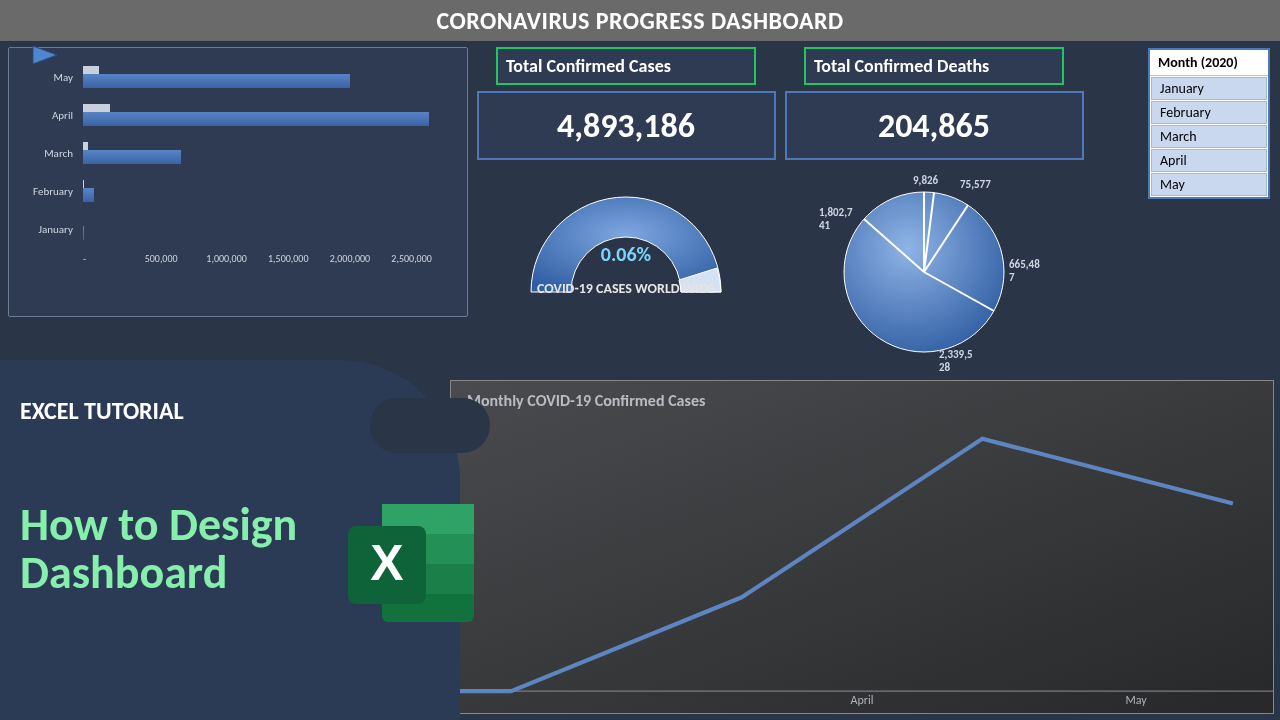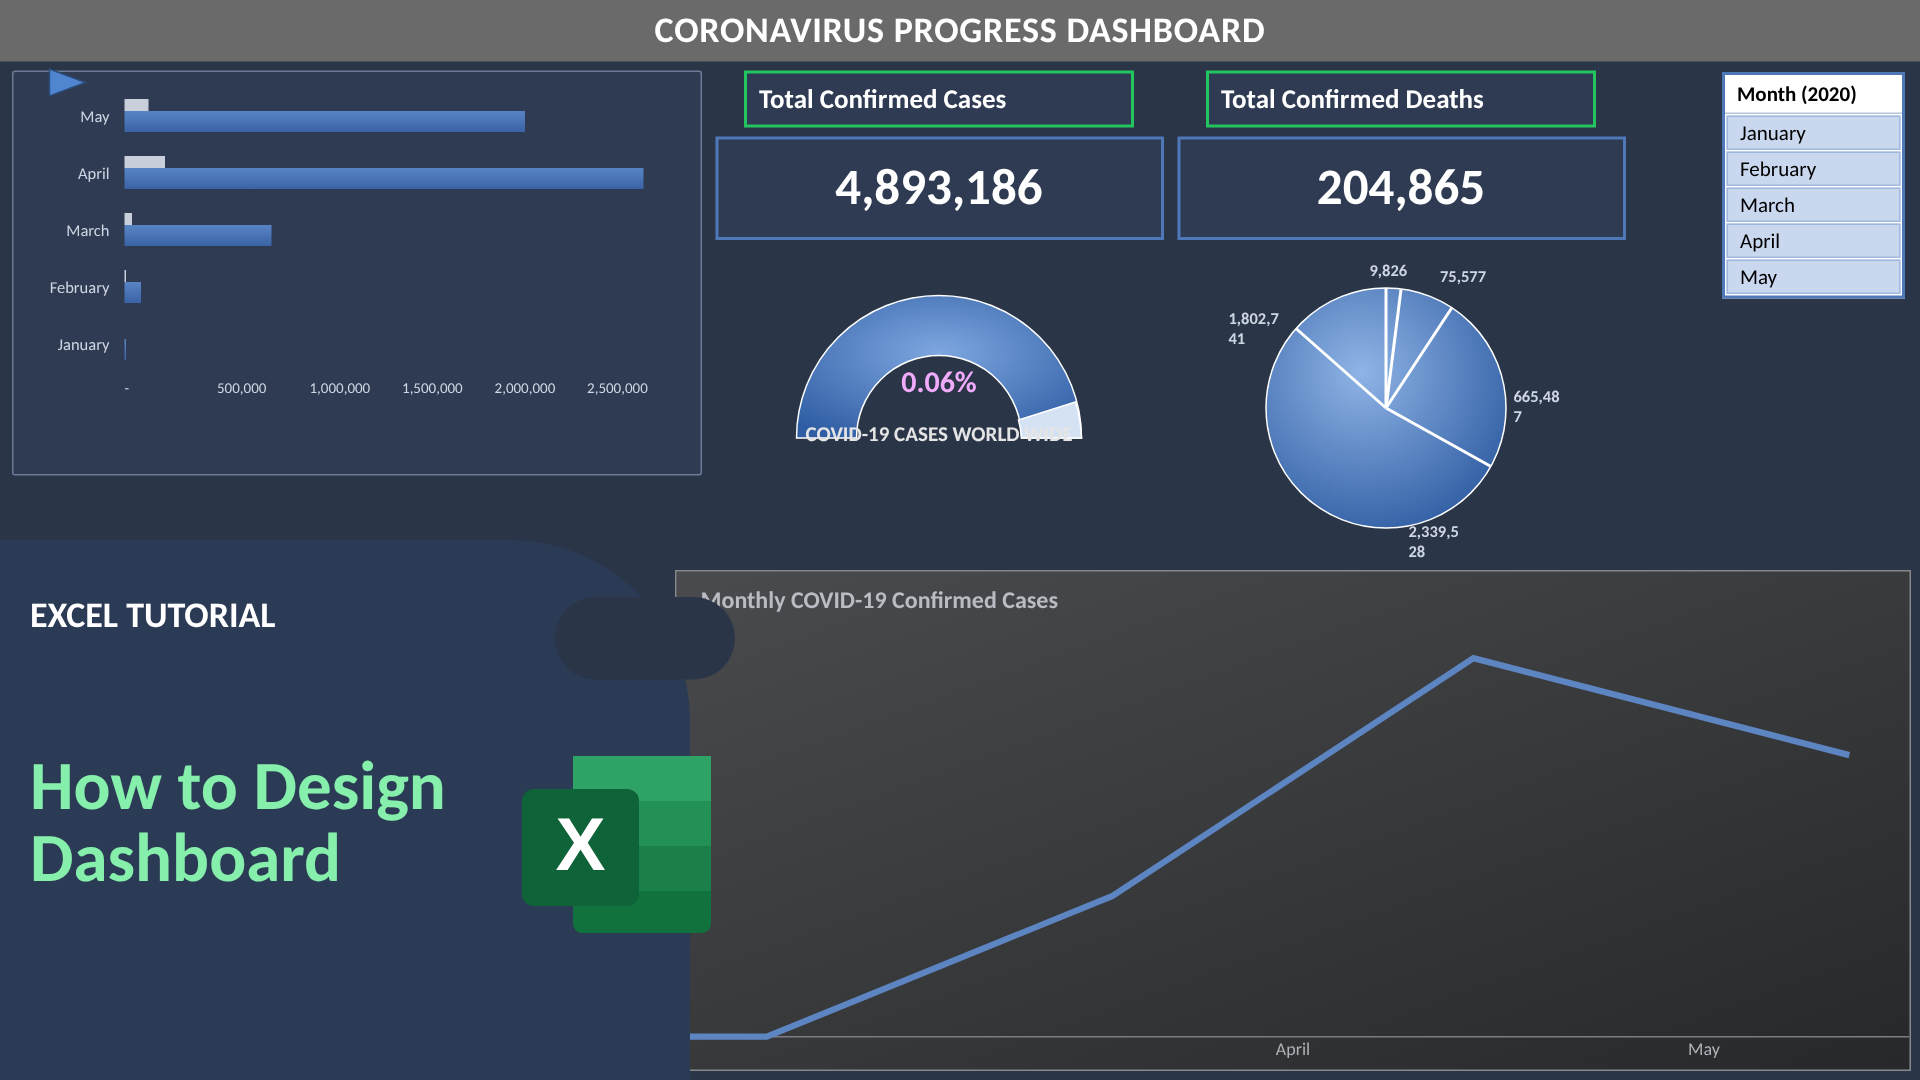--- a/index.html
+++ b/index.html
@@ -103,21 +103,21 @@
   }
   
   .gauge-wrap {
     width: 260px;
     text-align: center;
     margin-top: 6px;
   }
   .gauge-pct {
     font-size: 20px;
     font-weight: bold;
-    color: #f0abfc;
+    color: #7dd3fc;
     margin-top: -64px;
     position: relative;
   }
   .gauge-label {
     font-size: 14px;
     font-weight: bold;
     color: #e5e5e5;
     margin-top: 14px;
   }
   

